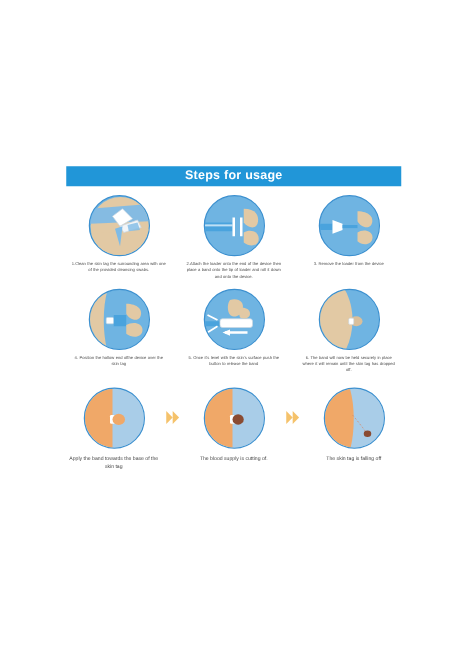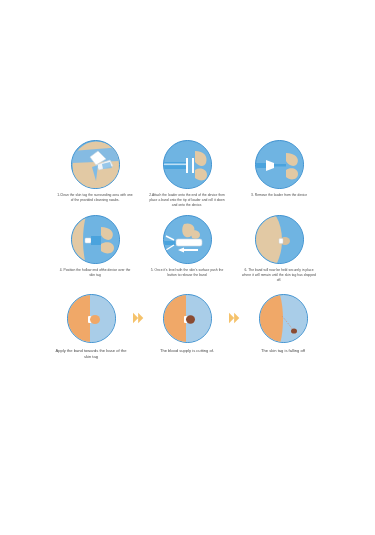--- a/index.html
+++ b/index.html
@@ -116,20 +116,23 @@
     flex: none;
   }
 </style>
 </head>
 <body>
 
 <div id="page">
 
   <div id="infographic">
 
+    <div id="header-bar">
+      <span id="header-title">Steps for usage</span>
+    </div>
 
     <div class="step-row">
 
       <div class="step-cell">
         <div class="circle">
           <svg viewBox="0 0 49 49" width="49" height="49">
             <circle cx="24.5" cy="24.5" r="24" fill="#e2c9a4"></circle>
             <path d="M0 10 L49 6 L49 20 L0 22 Z" fill="#7fbbe6" opacity="0.95"></path>
             <path d="M0 30 L49 26 L49 49 L0 49 Z" fill="#e2c9a4"></path>
             <path d="M18 16 L26 10 L34 18 L24 24 Z" fill="#ffffff" stroke="#c9d7e2" stroke-width="0.6"></path>

